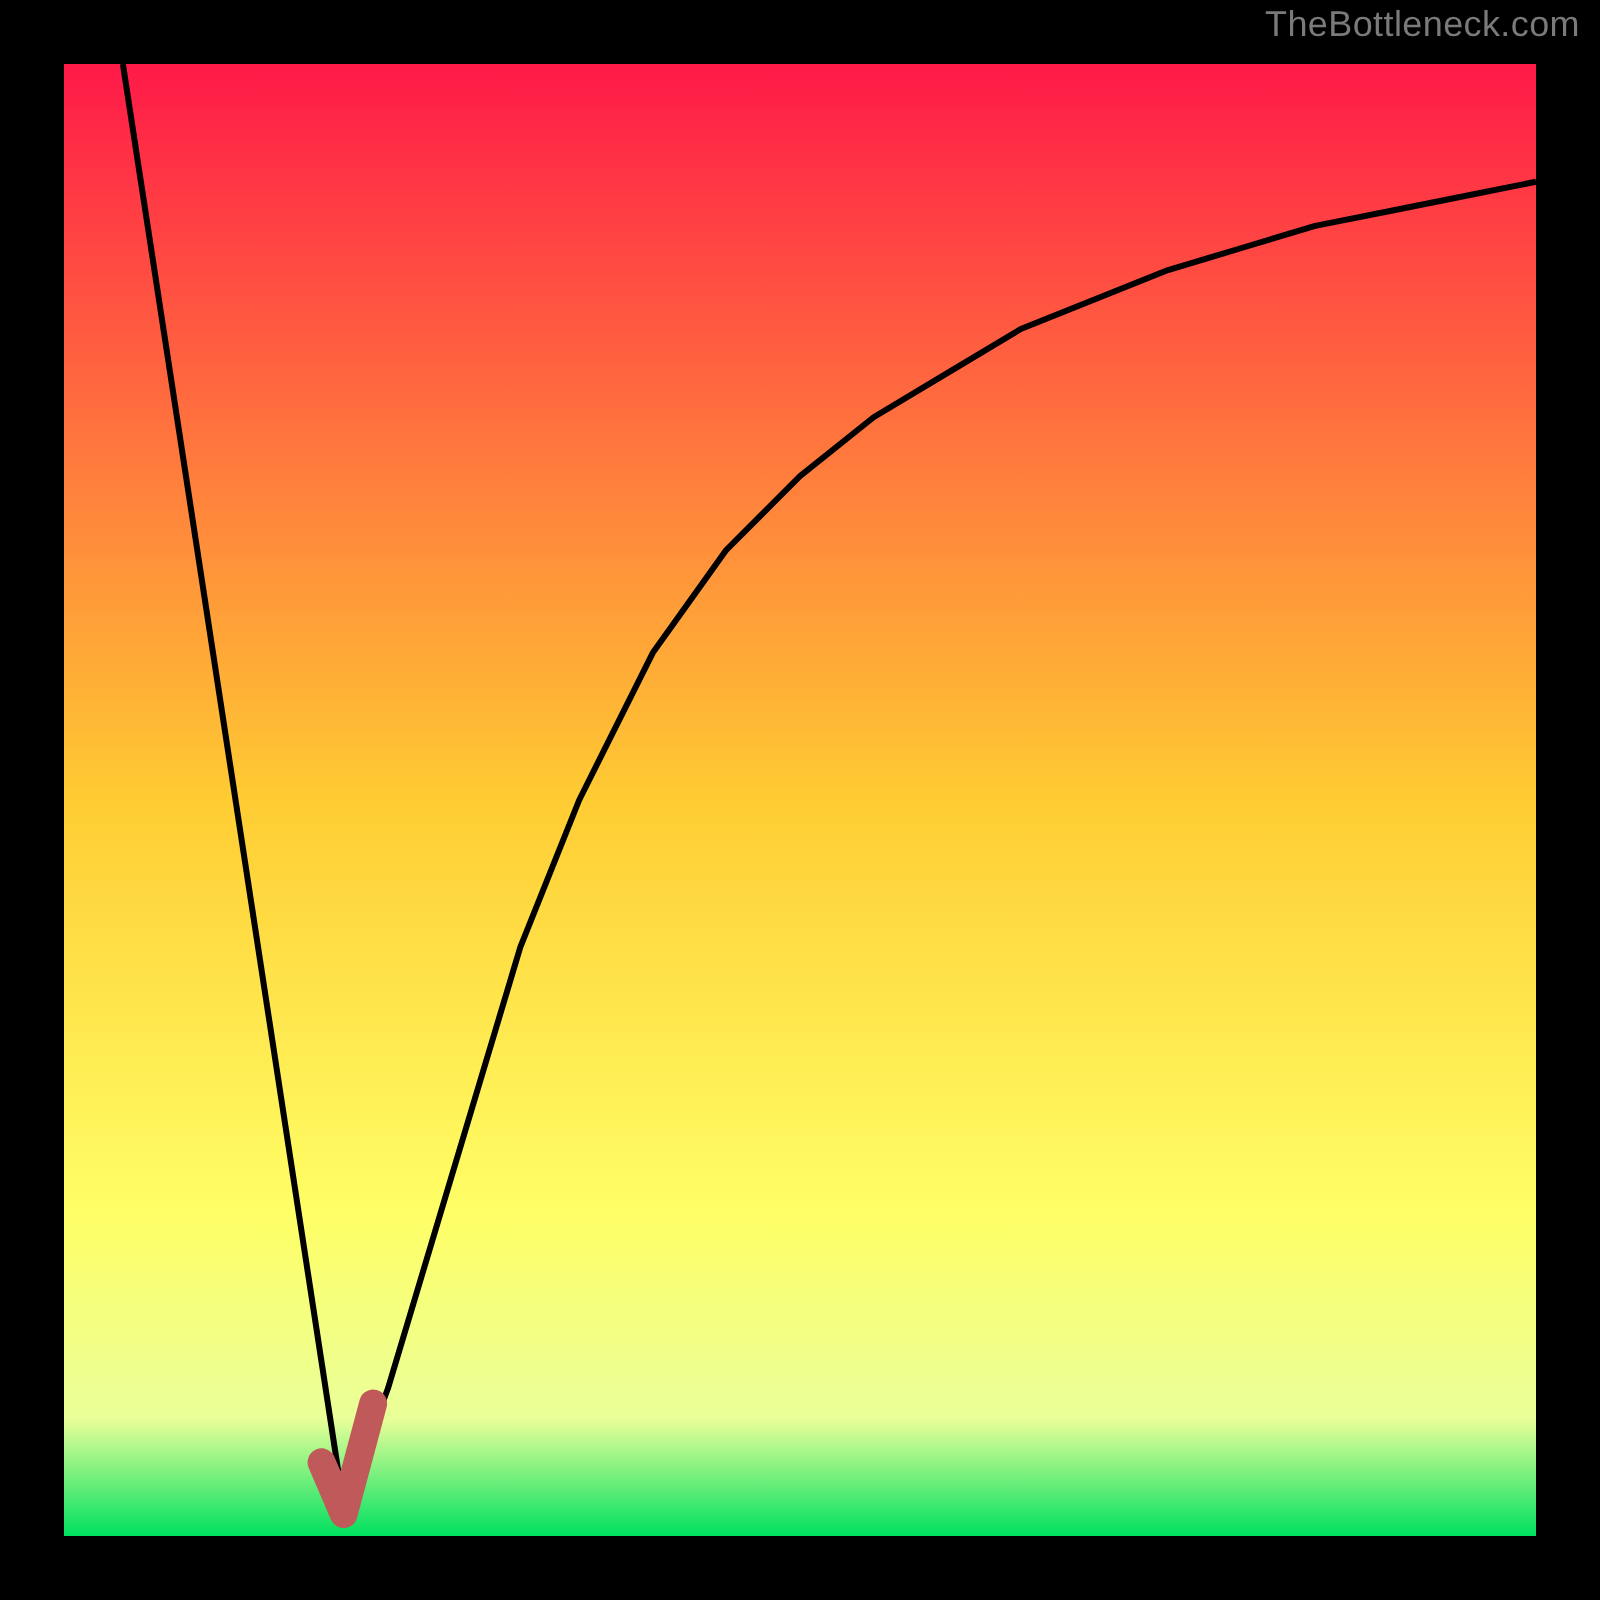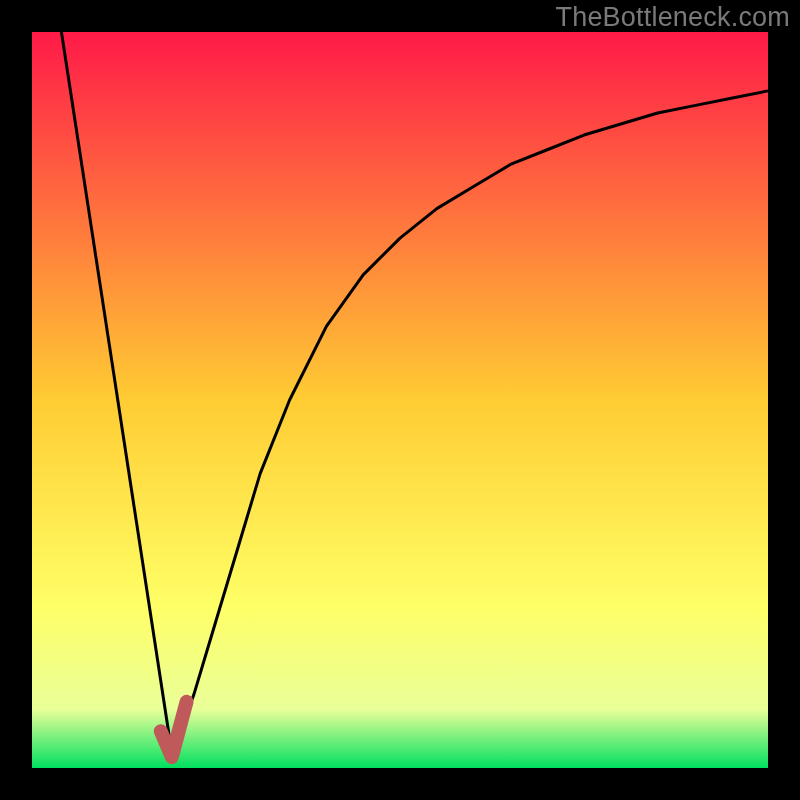--- a/index.html
+++ b/index.html
@@ -13,21 +13,21 @@
   }
   .chart-root {
     position: relative;
     width: 800px;
     height: 800px;
   }
   .watermark {
     position: absolute;
     top: 2px;
     right: 10px;
-    font-size: 27px;
+    font-size: 18px;
     color: #7a7a7a;
     font-weight: 400;
     letter-spacing: 0.2px;
   }
   svg {
     display: block;
   }
 </style>
 </head>
 <body>

